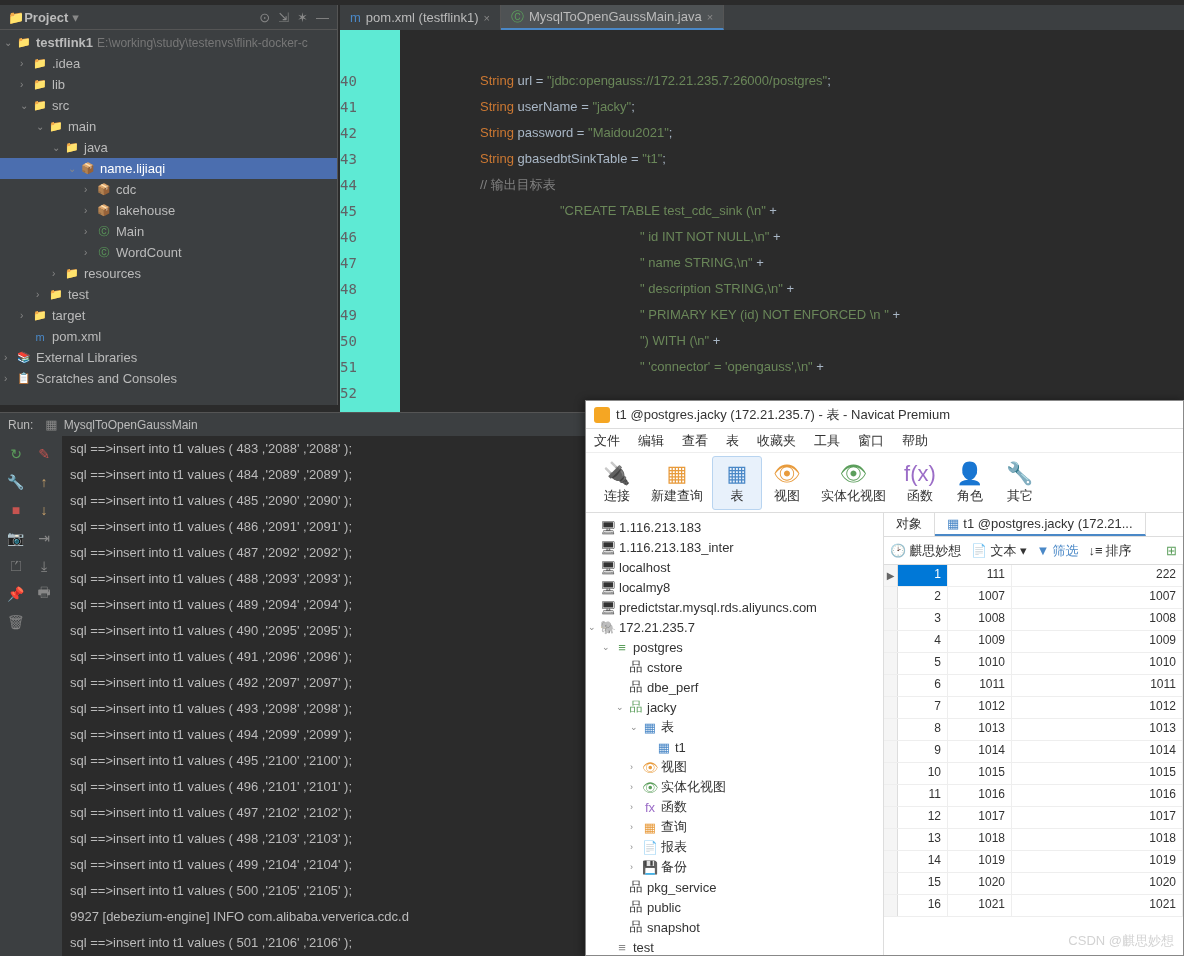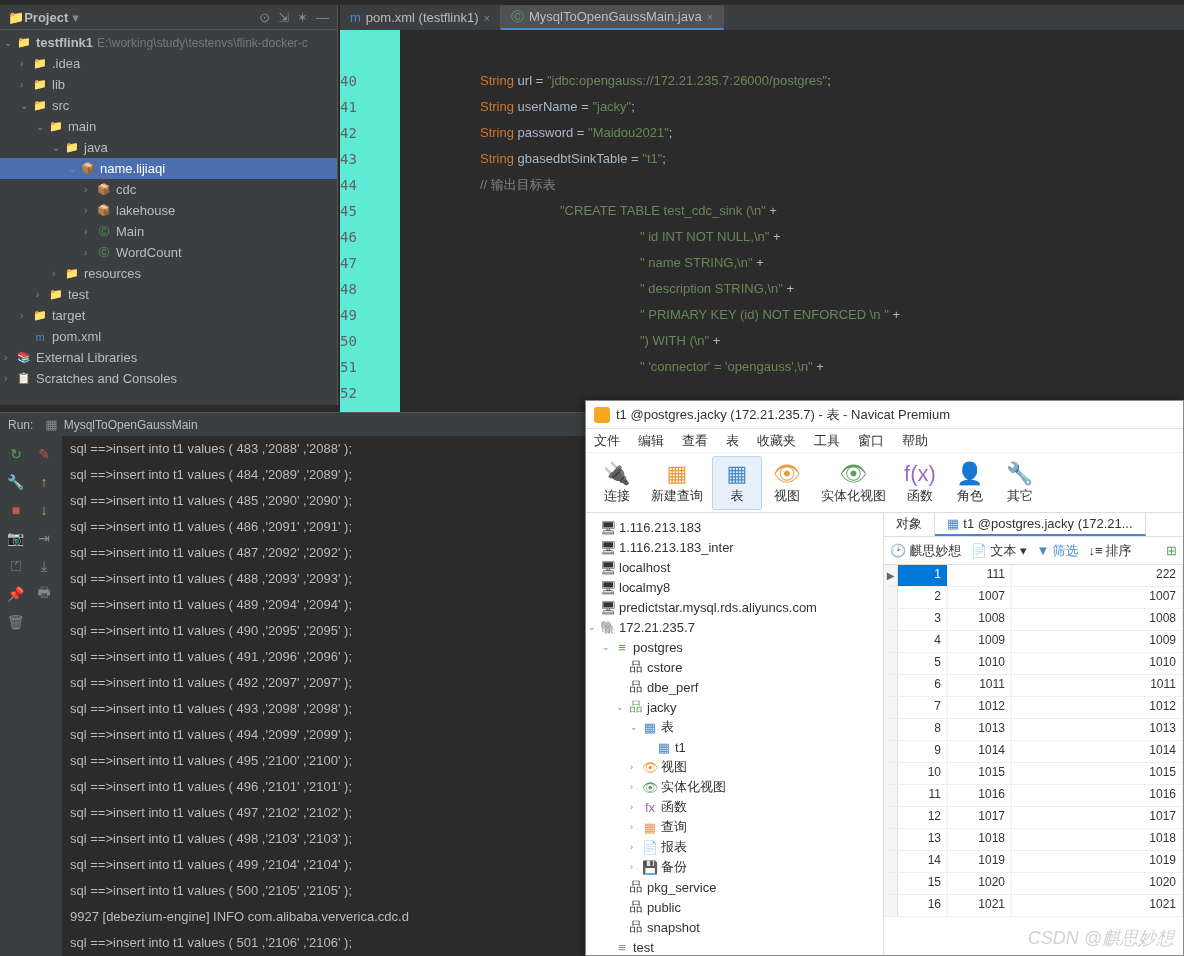--- a/index.html
+++ b/index.html
@@ -78,21 +78,21 @@
 .grid { flex: 1; overflow: hidden; }
 .grid-header { display: flex; height: 22px; background: #f5f5f5; border-bottom: 1px solid #ddd; }
 .grid-header .cell { border-right: 1px solid #ddd; padding: 3px 6px; font-size: 12px; color: #555; }
 .grid-row { display: flex; height: 22px; border-bottom: 1px solid #eee; }
 .grid-row .cell { border-right: 1px solid #eee; padding: 2px 6px; font-size: 12px; text-align: right; }
 .grid-row .cell.left { text-align: right; }
 .grid-row.sel .cell.id { background: #0078d7; color: #fff; }
 .col-marker { width: 14px; border-right: 1px solid #ddd; background: #f5f5f5; display:flex; align-items:center; justify-content:center; font-size:10px; color:#666; }
 .col-id { width: 50px; } .col-name { width: 64px; } .col-desc { flex: 1; }
 
-.watermark { position: absolute; right: 10px; bottom: 6px; color: rgba(180,180,180,0.6); font-size: 18px; font-style: italic; pointer-events: none; }
+.watermark { position: absolute; right: 10px; bottom: 6px; color: rgba(180,180,180,0.6); font-size: 13px; pointer-events: none; }
 </style>
 </head>
 <body>
 
 <div class="ij-container">
 
   <div class="project-panel">
     <div class="project-header">
       <span class="icon">📁</span>
       <span class="title">Project</span>

